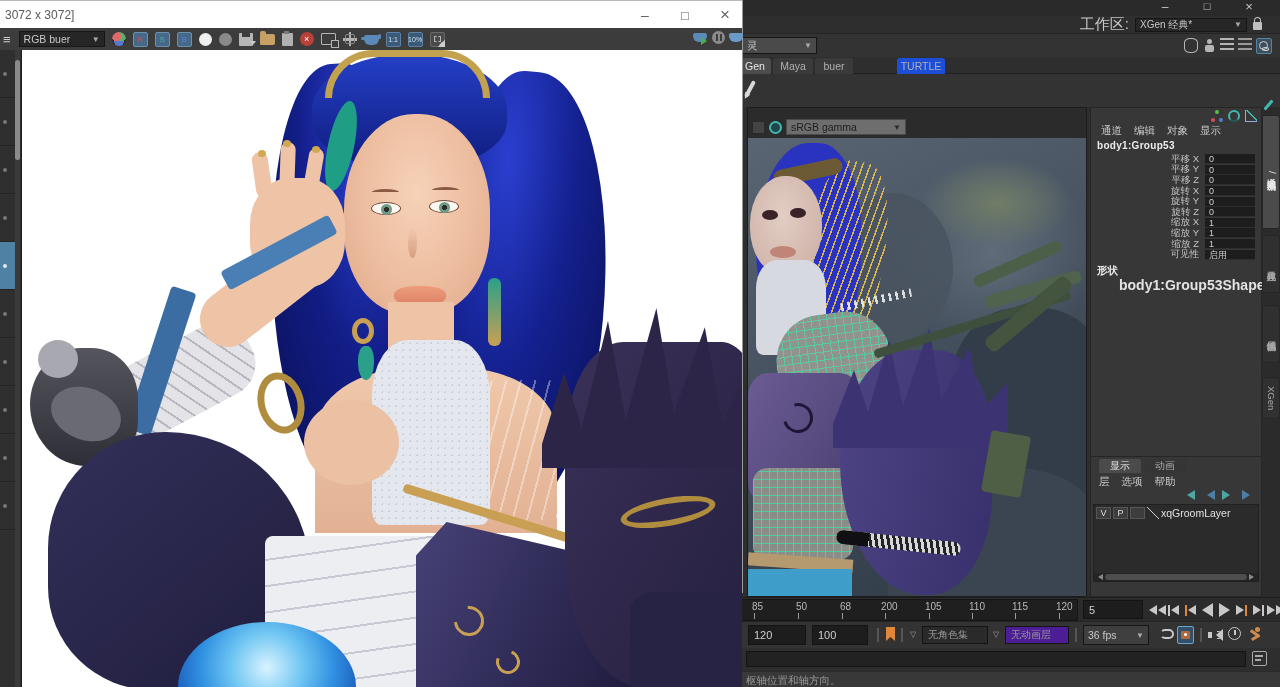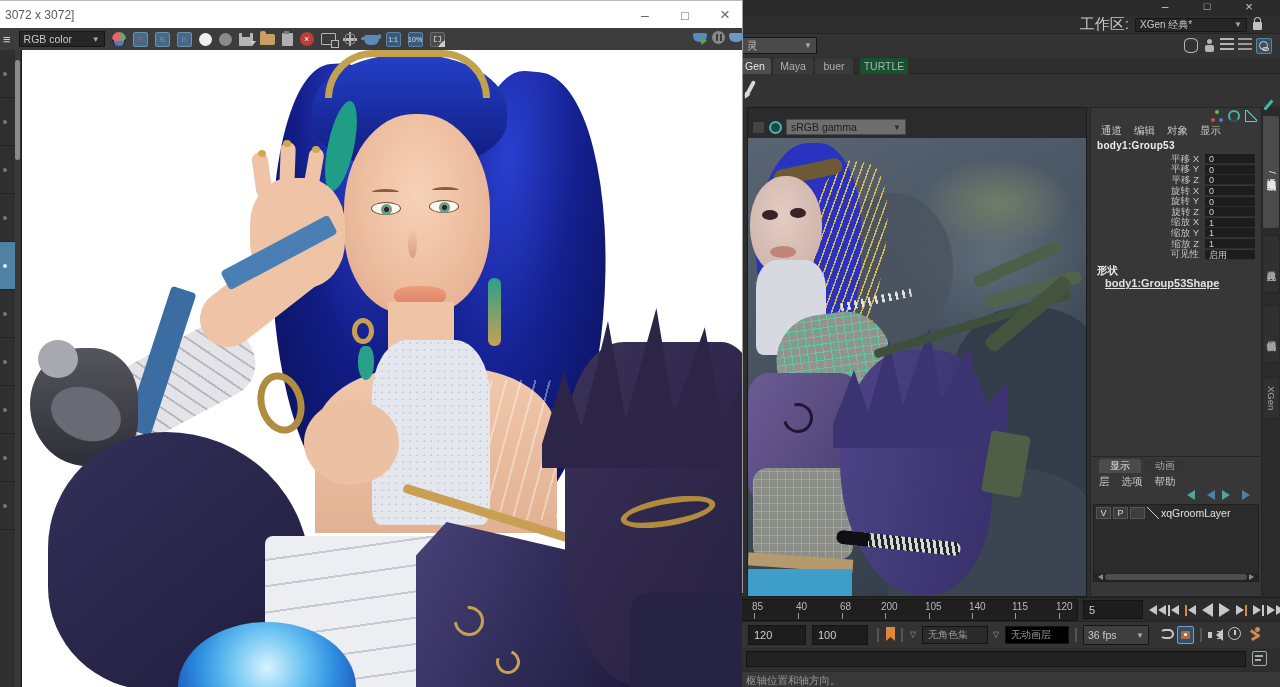--- a/index.html
+++ b/index.html
@@ -76,21 +76,21 @@
         <span style="position:absolute;left:2px;top:2px;width:9px;height:9px;border:1.5px solid #cfcfcf;border-radius:50%;"></span>
         <span style="position:absolute;left:5px;top:8px;width:7px;height:4px;border:1.5px solid #cfcfcf;border-radius:50%;"></span>
       </span>
     </div>
   </div>
 
   <div class="abs" style="left:0;top:57px;width:1280px;height:17px;background:#2e2e2e;border-bottom:1px solid #202020;">
     <span class="abs" style="left:739px;top:1px;width:32px;height:16px;background:#4d4d4d;color:#e6e6e6;font-size:10.5px;display:flex;align-items:center;justify-content:center;border-radius:3px 3px 0 0;">Gen</span>
     <span class="abs" style="left:773px;top:1px;width:40px;height:16px;background:#3a3a3a;color:#b0b0b0;font-size:10.5px;display:flex;align-items:center;justify-content:center;border-radius:3px 3px 0 0;">Maya</span>
     <span class="abs" style="left:815px;top:1px;width:38px;height:16px;background:#3a3a3a;color:#b0b0b0;font-size:10.5px;display:flex;align-items:center;justify-content:center;border-radius:3px 3px 0 0;">buer</span>
-    <span class="abs" style="left:860px;top:1px;width:48px;height:16px;background:#14532d;color:#b0b0b0;font-size:10.5px;display:flex;align-items:center;justify-content:center;border-radius:3px 3px 0 0;">TURTLE</span>
+    <span class="abs" style="left:897px;top:1px;width:48px;height:16px;background:#1d4ed8;color:#b0b0b0;font-size:10.5px;display:flex;align-items:center;justify-content:center;border-radius:3px 3px 0 0;">TURTLE</span>
   </div>
 
   <div class="abs" style="left:0;top:74px;width:1280px;height:33px;background:#333333;">
     <span style="position:absolute;left:748px;top:6px;width:4px;height:18px;background:#d8d8d8;transform:rotate(28deg);border-radius:2px;">
       <span style="position:absolute;left:-1px;bottom:-5px;width:0;height:0;border:3px solid transparent;border-top:6px solid #d8d8d8;"></span>
     </span>
   </div>
 
   <div class="abs" style="left:747px;top:107px;width:340px;height:490px;background:#2b2b2b;border:1px solid #1c1c1c;">
     <div style="position:absolute;left:0;top:8px;width:100%;height:22px;display:flex;align-items:center;gap:4px;padding-left:4px;">
@@ -194,21 +194,21 @@
       <div class="chrow">
           <span class="chlabel">缩放 Z</span>
           <span class="chval">1</span>
         </div>
       <div class="chrow">
           <span class="chlabel">可见性</span>
           <span class="chval">启用</span>
         </div>
     </div>
     <div class="abs" style="left:6px;top:156px;font-size:10.5px;font-weight:bold;color:#e8e8e8;">形状</div>
-    <div class="abs" style="left:14px;top:169px;font-size:11px;font-weight:bold;color:#e2e2e2;text-decoration:underline;">body1:Group53Shape</div>
+    <div class="abs" style="left:28px;top:169px;font-size:14px;font-weight:bold;color:#e2e2e2;">body1:Group53Shape</div>
 
     <div class="abs" style="left:0;top:348px;width:170px;height:140px;border-top:1px solid #262626;">
       <span class="abs" style="left:8px;top:2px;width:42px;height:14px;background:#4b4b4b;color:#e6e6e6;font-size:10px;display:flex;align-items:center;justify-content:center;border-radius:3px 3px 0 0;">显示</span>
       <span class="abs" style="left:53px;top:2px;width:42px;height:14px;background:#353535;color:#a8a8a8;font-size:10px;display:flex;align-items:center;justify-content:center;border-radius:3px 3px 0 0;">动画</span>
       <div class="abs" style="left:8px;top:18px;display:flex;">
         <span class="menu">层</span>
         <span class="menu">选项</span>
         <span class="menu">帮助</span>
       </div>
       <div class="abs" style="right:6px;top:33px;display:flex;gap:7px;">
@@ -239,29 +239,29 @@
     <div class="vtab act" style="top:8px;height:114px;">通道盒/层编辑器</div>
     <div class="vtab" style="top:128px;height:58px;">建模工具包</div>
     <div class="vtab" style="top:198px;height:58px;">属性编辑器</div>
     <div class="vtab" style="top:270px;height:42px;">XGen</div>
   </div>
 
   <div class="abs" style="left:0;top:597px;width:1280px;height:24px;background:#2b2b2b;border-top:1px solid #1e1e1e;">
     <div class="abs" style="left:0;top:1px;width:1078px;height:22px;background:#1f1f1f;border:1px solid #161616;">
       <span class="tlabel" style="left:751px;">85</span>
         <span class="tick" style="left:753px;"></span>
-      <span class="tlabel" style="left:795px;">40</span>
+      <span class="tlabel" style="left:795px;">50</span>
         <span class="tick" style="left:797px;"></span>
       <span class="tlabel" style="left:839px;">68</span>
         <span class="tick" style="left:841px;"></span>
       <span class="tlabel" style="left:880px;">200</span>
         <span class="tick" style="left:884px;"></span>
       <span class="tlabel" style="left:924px;">105</span>
         <span class="tick" style="left:928px;"></span>
-      <span class="tlabel" style="left:968px;">140</span>
+      <span class="tlabel" style="left:968px;">110</span>
         <span class="tick" style="left:971px;"></span>
       <span class="tlabel" style="left:1011px;">115</span>
         <span class="tick" style="left:1014px;"></span>
       <span class="tlabel" style="left:1055px;">120</span>
         <span class="tick" style="left:1058px;"></span>
     </div>
     <div class="field" style="position:absolute;left:1083px;top:2px;width:60px;height:19px;">
       <span>5</span>
     </div>
     <div class="abs" style="left:1148px;top:3px;display:flex;gap:0;">
@@ -308,21 +308,21 @@
         <span>100</span>
       </div>
     <span class="abs" style="left:877px;top:6px;width:2px;height:14px;background:#555;"></span>
     <span class="abs" style="left:886px;top:5px;width:9px;height:14px;background:#e0873a;clip-path:polygon(0 0,100% 0,100% 100%,50% 72%,0 100%);"></span>
     <span class="abs" style="left:901px;top:6px;width:2px;height:14px;background:#555;"></span>
     <span class="abs dim" style="left:910px;top:8px;font-size:8px;">▽</span>
     <div class="field" style="position:absolute;left:922px;top:4px;width:66px;height:18px;background:#2a2a2a;color:#9a9a9a;font-size:10px;">
         <span>无角色集</span>
       </div>
     <span class="abs dim" style="left:993px;top:8px;font-size:8px;">▽</span>
-    <div class="field" style="position:absolute;left:1005px;top:4px;width:64px;height:18px;background:#000000;color:#9a9a9a;font-size:10px;">
+    <div class="field" style="position:absolute;left:1005px;top:4px;width:64px;height:18px;background:#4c1d95;color:#9a9a9a;font-size:10px;">
         <span>无动画层</span>
       </div>
     <span class="abs" style="left:1075px;top:6px;width:2px;height:14px;background:#555;"></span>
     <div class="dd" style="position:absolute;left:1083px;top:3px;width:66px;height:20px;background:#3f3f3f;">
       <span style="font-size:10.5px;">36 fps</span>
         <span class="ar">▼</span>
     </div>
     <span style="position:absolute;left:1160px;top:7px;width:14px;height:10px;border:2px solid #c8c8c8;border-radius:5px;border-left-color:transparent;"></span>
     <span style="position:absolute;left:1177px;top:4px;width:17px;height:18px;background:#33506b;border:1px solid #6fa3c7;border-radius:2px;">
       <span style="position:absolute;left:3px;top:4px;width:9px;height:8px;background:#b06a3a;border-radius:1px;"></span>
@@ -361,21 +361,21 @@
     <div style="position:relative;width:100%;height:28px;background:#ffffff;border-top:1px solid #b8b8b8;display:flex;align-items:center;">
       <span style="margin-left:5px;color:#5a5a5a;font-size:12px;">3072 x 3072]</span>
       <span style="position:absolute;left:628px;top:0;width:34px;height:28px;color:#666;font-size:14px;display:flex;align-items:center;justify-content:center;">–</span>
       <span style="position:absolute;left:668px;top:0;width:34px;height:28px;color:#666;font-size:13px;display:flex;align-items:center;justify-content:center;">□</span>
       <span style="position:absolute;left:708px;top:0;width:34px;height:28px;color:#666;font-size:17px;display:flex;align-items:center;justify-content:center;">×</span>
     </div>
 
     <div style="width:100%;height:22px;background:#3c3c3c;display:flex;align-items:center;gap:7px;padding:0 3px;position:relative;">
       <span style="color:#cfcfcf;font-size:13px;margin-right:1px;">≡</span>
       <div class="dd" style="width:86px;height:16px;">
-        <span style="font-size:10.5px;">RGB color</span>
+        <span style="font-size:10.5px;">RGB buer</span>
           <span class="ar">▼</span>
       </div>
       <span style="width:14px;height:14px;border-radius:50%;background:radial-gradient(circle at 32% 32%,#e06a6a 0 35%,transparent 36%),radial-gradient(circle at 68% 32%,#59b06a 0 35%,transparent 36%),radial-gradient(circle at 50% 70%,#5a77cf 0 38%,transparent 39%),#2c2c2c;"></span>
       <span class="ib blueb" style="color:#c75050;">R</span>
       <span class="ib blueb" style="color:#4fb0a0;">S</span>
       <span class="ib blueb" style="color:#5a82d0;">B</span>
       <span style="width:13px;height:13px;border-radius:50%;background:#f0f0f0;"></span>
       <span style="width:13px;height:13px;border-radius:50%;background:#8a8a8a;"></span>
       <span style="width:14px;height:13px;background:#b5b5b5;border-radius:1px;position:relative;">
         <span style="position:absolute;left:3px;top:0;width:8px;height:4px;background:#3c3c3c;"></span>

